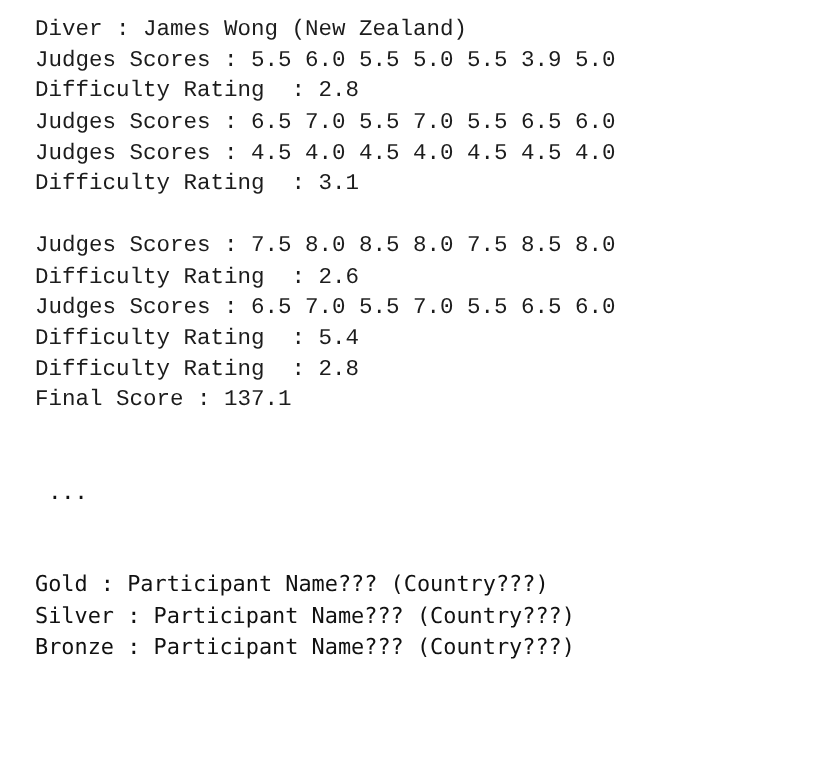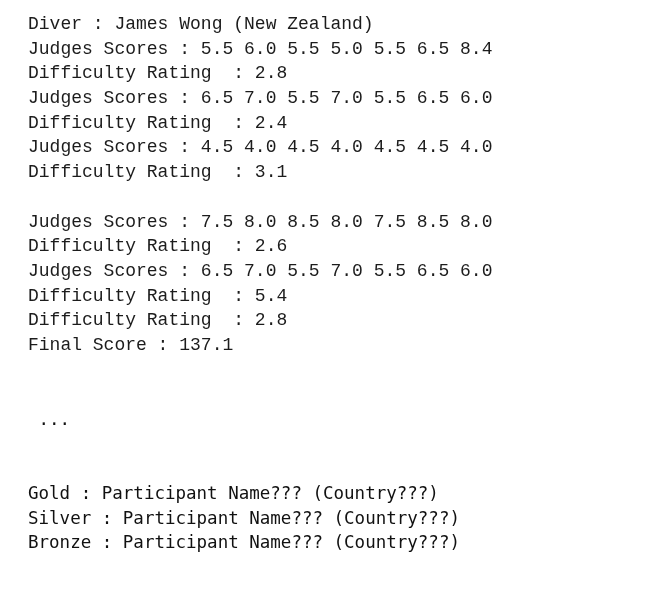--- a/index.html
+++ b/index.html
@@ -50,24 +50,23 @@
   .spacer-1 { height: 24.7px; }
   .spacer-2 { height: 49.4px; }
 </style>
 </head>
 <body>
 
 <div id="console-output">
 
   <div class="block">
     <div class="line">Diver : James Wong (New Zealand)</div>
-    <div class="line">Judges Scores : 5.5 6.0 5.5 5.0 5.5 6.5 8.4</div>
+    <div class="line">Judges Scores : 5.5 6.0 5.5 5.0 5.5 3.9 5.0</div>
     <div class="line">Difficulty Rating  : 2.8</div>
     <div class="line">Judges Scores : 6.5 7.0 5.5 7.0 5.5 6.5 6.0</div>
-    <div class="line">Difficulty Rating  : 2.4</div>
     <div class="line">Judges Scores : 4.5 4.0 4.5 4.0 4.5 4.5 4.0</div>
     <div class="line">Difficulty Rating  : 3.1</div>
   </div>
 
   <div class="spacer-1"></div>
 
   <div class="block">
     <div class="line">Judges Scores : 7.5 8.0 8.5 8.0 7.5 8.5 8.0</div>
     <div class="line">Difficulty Rating  : 2.6</div>
     <div class="line">Judges Scores : 6.5 7.0 5.5 7.0 5.5 6.5 6.0</div>

